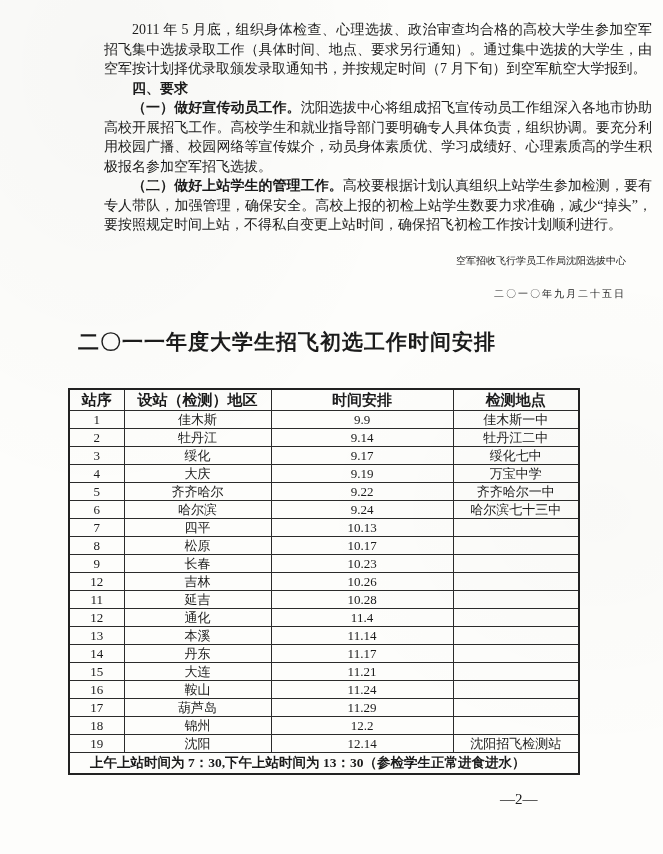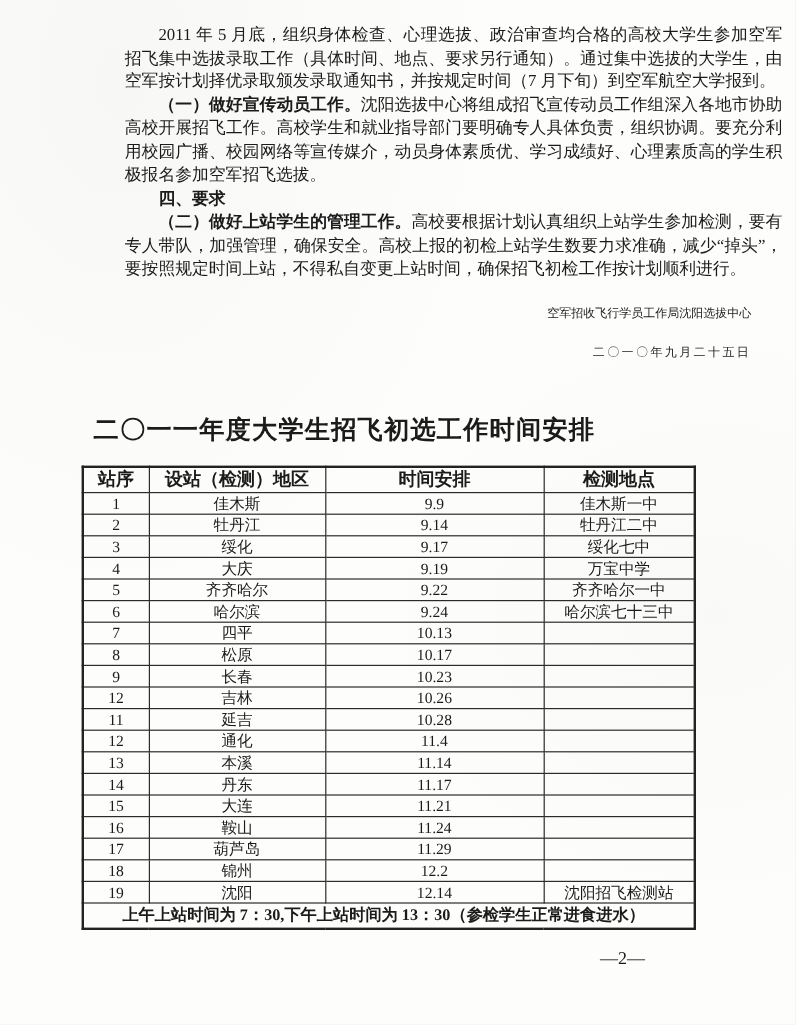--- a/index.html
+++ b/index.html
@@ -32,21 +32,21 @@
   .signature-block {
     position: absolute;
     left: 280px; top: 254px; width: 346px;
     text-align: right;
     font-size: 10px;
   }
   .signature-org { margin: 0; }
   .signature-date { margin: 19px 0 12px 0; letter-spacing: 2px; }
   .doc-title {
     position: absolute;
-    left: 0; top: 344px; width: 574px;
+    left: 0; top: 328px; width: 574px;
     text-align: center;
     font-size: 21px; font-weight: bold;
     letter-spacing: 1px;
   }
   table.schedule {
     position: absolute;
     left: 68px; top: 388px;
     width: 510px;
     border-collapse: collapse;
     table-layout: fixed;
@@ -62,41 +62,41 @@
     font-size: 13px;
     line-height: 16px;
     overflow: hidden;
     white-space: nowrap;
   }
   table.schedule { border: 2px solid #222; }
   table.schedule th { height: 20px; font-size: 15px; font-weight: bold; }
   table.schedule td { height: 17px; }
   table.schedule tr.footnote-row td {
     text-align: left;
-    padding-left: 32px;
+    padding-left: 20px;
     font-weight: bold;
     height: 20px;
     font-size: 13.5px;
   }
   .page-number {
     position: absolute;
     left: 500px; top: 791px;
     font-size: 15px;
     letter-spacing: 0px;
   }
 </style>
 </head>
 <body>
 
 <div class="page">
 
   <div class="body-text">
     <p class="para"><span>2011 年 5 月底，组织身体检查、心理选拔、政治审查均合格的高校大学生参加空军招飞集中选拔录取工作（具体时间、地点、要求另行通知）。通过集中选拔的大学生，由空军按计划择优录取颁发录取通知书，并按规定时间（7 月下旬）到空军航空大学报到。</span></p>
+    <p class="para heading-line"><span>四、要求</span></p>
     <p class="para"><span class="lead">（一）做好宣传动员工作。</span><span>沈阳选拔中心将组成招飞宣传动员工作组深入各地市协助高校开展招飞工作。高校学生和就业指导部门要明确专人具体负责，组织协调。要充分利用校园广播、校园网络等宣传媒介，动员身体素质优、学习成绩好、心理素质高的学生积极报名参加空军招飞选拔。</span></p>
-    <p class="para heading-line"><span>四、要求</span></p>
     <p class="para"><span class="lead">（二）做好上站学生的管理工作。</span><span>高校要根据计划认真组织上站学生参加检测，要有专人带队，加强管理，确保安全。高校上报的初检上站学生数要力求准确，减少“掉头”，要按照规定时间上站，不得私自变更上站时间，确保招飞初检工作按计划顺利进行。</span></p>
   </div>
 
   <div class="signature-block">
     <p class="signature-org">空军招收飞行学员工作局沈阳选拔中心</p>
     <p class="signature-date">二〇一〇年九月二十五日</p>
   </div>
 
   <div class="doc-title">二〇一一年度大学生招飞初选工作时间安排</div>
 

